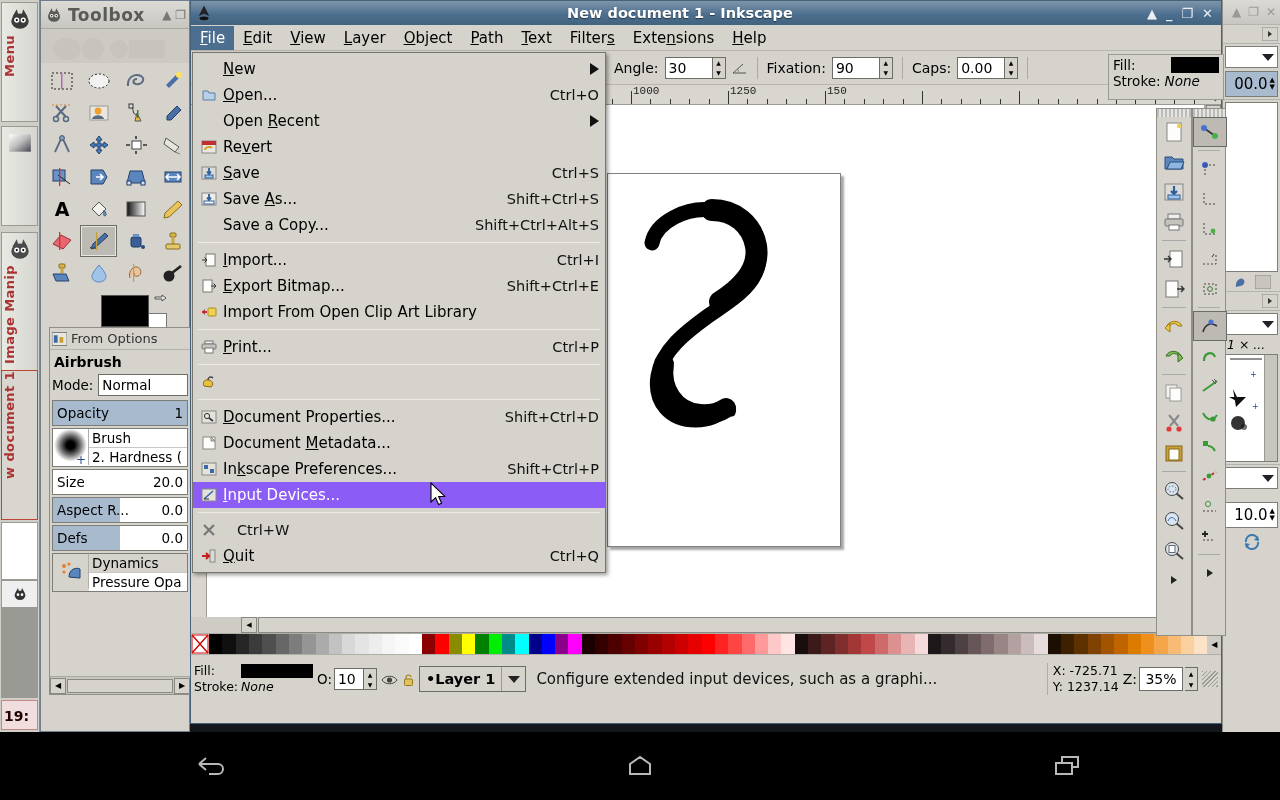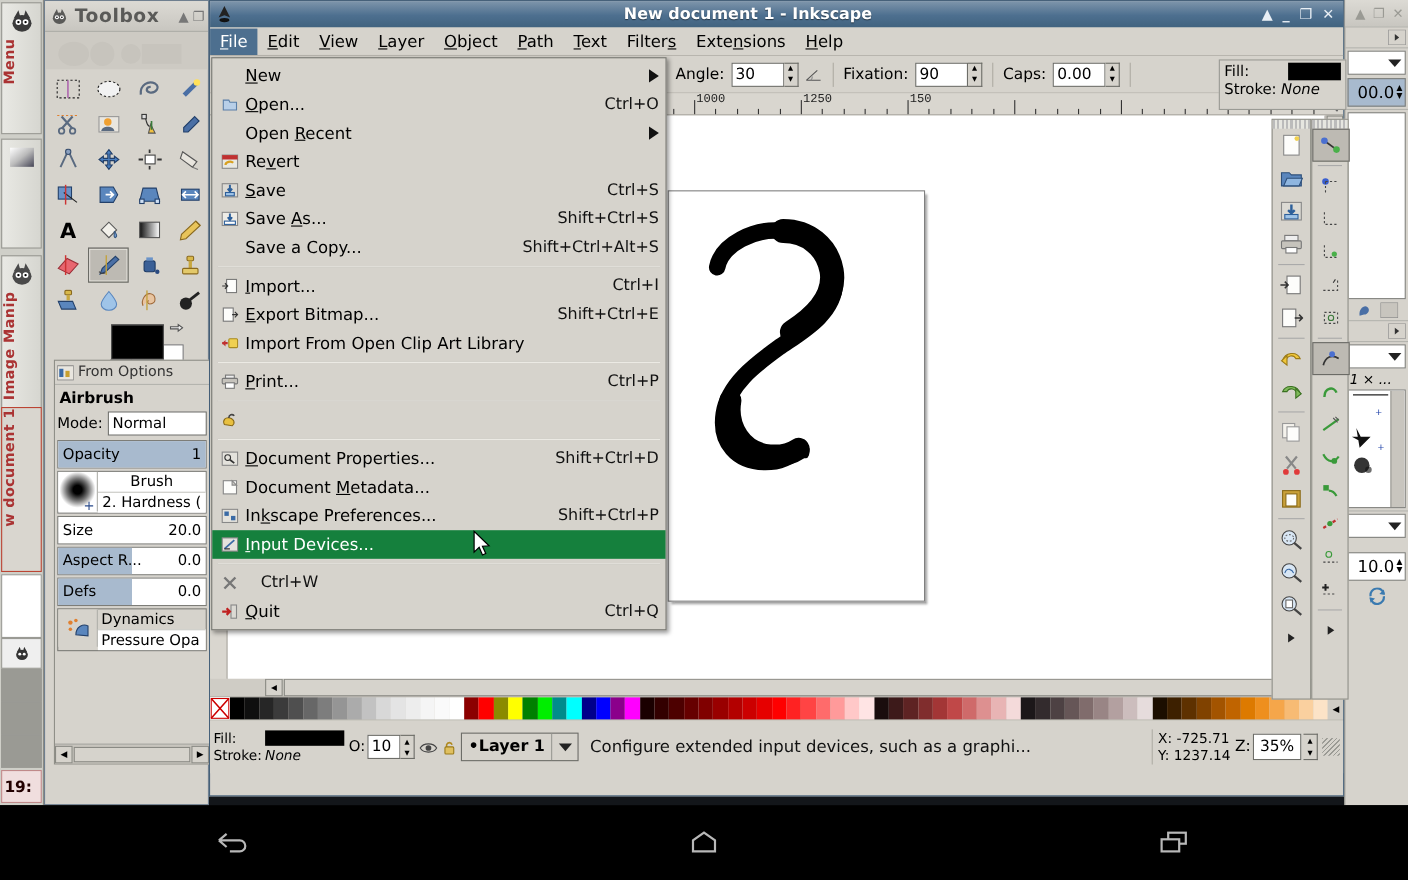--- a/index.html
+++ b/index.html
@@ -78,21 +78,21 @@
   .to-name { font-weight:bold; font-size:14px; padding:4px 4px 2px 4px; color:#000;}
   .to-row { display:flex; align-items:center; font-size:13.5px; padding:2px 2px; }
   .to-row .lbl { color:#000; }
   .entry { background:#fff; border:1px solid #6d6d68; height:22px; line-height:20px; padding:0 3px; }
   .slider {
     height:26px; border:1px solid #7d7d78; background:#fff; position:relative;
     display:flex; align-items:center; margin:2px; }
   .slider .fill { position:absolute; left:0; top:0; bottom:0; background:#a8bace; }
   .slider .sl-lbl { position:relative; padding-left:4px; font-size:13.5px; }
   .slider .sl-val { position:relative; margin-left:auto; padding-right:4px; font-size:13.5px; }
-  .brushrow { display:flex; align-items:stretch; margin:2px; border:1px solid #7d7d78; background:#fff;text-align:center; }
+  .brushrow { display:flex; align-items:stretch; margin:2px; border:1px solid #7d7d78; background:#fff; }
   .brushprev { width:36px; height:36px; background:
       radial-gradient(circle at 50% 45%, #000 15%, rgba(0,0,0,.55) 38%, rgba(0,0,0,0) 62%), #fff;
       border-right:1px solid #b0b0aa; position:relative;}
   .brushprev:after{content:"+";position:absolute;right:2px;bottom:-2px;font-size:12px;color:#2a4a8a;}
   .brushcol { flex:1; display:flex; flex-direction:column; }
   .brushcol .b1 { font-size:13.5px; padding:1px 3px; }
   .brushcol .b2 { font-size:13.5px; padding:1px 3px; border-top:1px solid #c8c8c2; background:#fff;}
   .dynrow { display:flex; align-items:stretch; margin:2px; border:1px solid #7d7d78; background:#d6d3cc;}
   .dynprev{ width:36px; height:34px; border-right:1px solid #b0b0aa; background:#d6d3cc; display:flex;align-items:center;justify-content:center;}
   .to-hscroll{ position:absolute; left:0; right:0; bottom:0; height:18px; background:#c8c5be;
@@ -193,21 +193,21 @@
 
   
   .menupop { position:absolute; left:192px; top:52px; width:414px;
              background:#d6d3cc; border:1px solid #767670; box-shadow:2px 2px 4px rgba(0,0,0,.4);
              padding:3px 0; z-index:50; }
   .mrow { display:flex; align-items:center; height:26px; padding:0 6px; font-size:15px; color:#000;}
   .mrow .micon { width:20px; height:18px; display:flex; align-items:center; justify-content:center; margin-right:4px;}
   .mrow .mlabel { flex:1; }
   .mrow .maccel { color:#111; font-size:14.5px; padding-left:14px; }
   .mrow .marrow { width:0;height:0;border-top:6px solid transparent;border-bottom:6px solid transparent;border-left:9px solid #111;}
-  .mrow.sel { background:#15803d; color:#fff; }
+  .mrow.sel { background:#8b5cf6; color:#fff; }
   .msep { height:1px; background:#a9a6a0; margin:4px 5px; border-bottom:1px solid #eceae4;}
   .mrow u { text-decoration: underline; }
 
   .cursor-arrow { position:absolute; left:430px; top:482px; z-index:60; }
 </style>
 </head>
 <body>
 
 <div id="screen">
 

